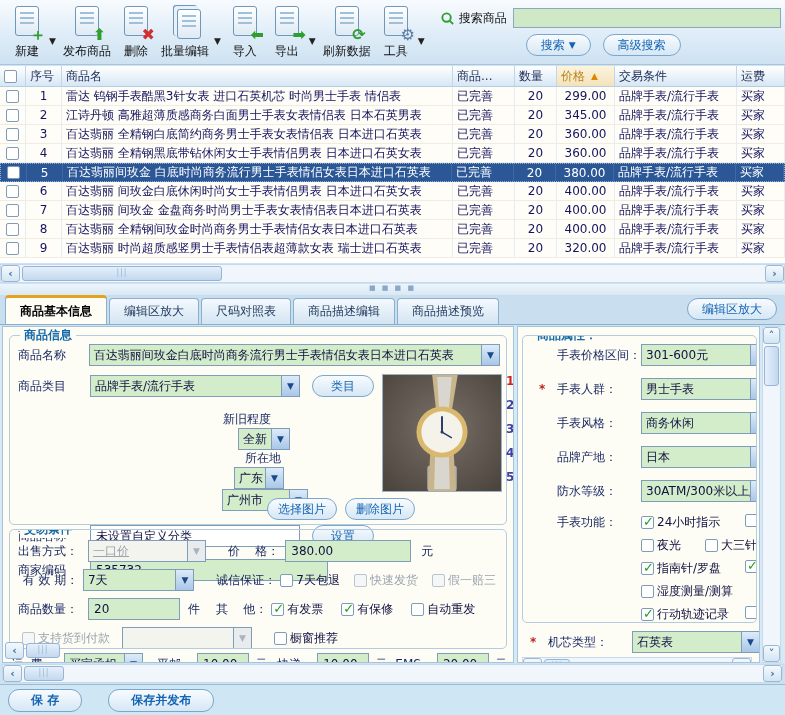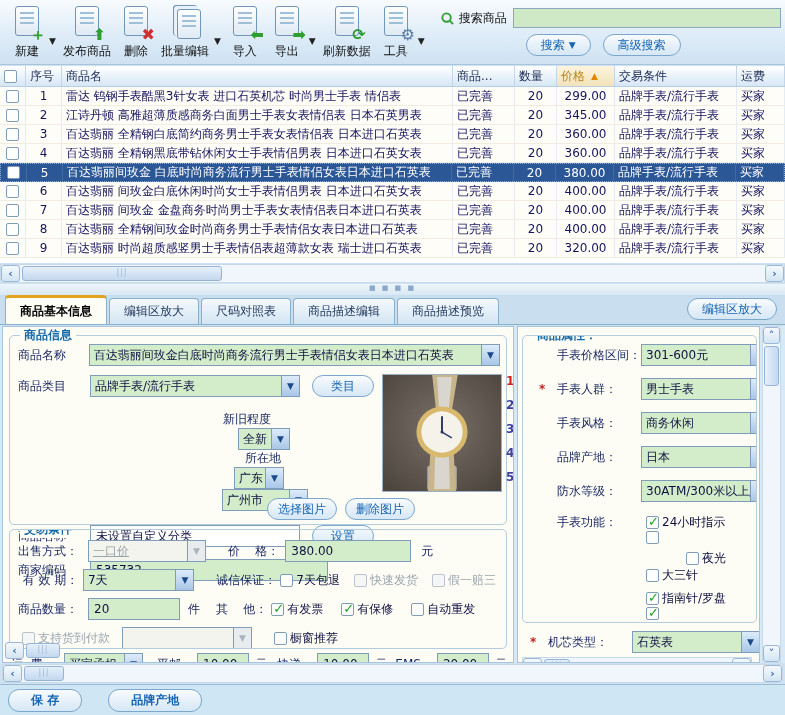--- a/index.html
+++ b/index.html
@@ -104,21 +104,21 @@
   .imgnums { position:absolute; left:124px; top:0; display:flex; flex-direction:column; gap:10px; font-weight:bold; }
   .imgnums span { color:#4040a0; cursor:pointer; }
   .imgnums span.cur { color:#d02020; }
   .imgbtns { position:absolute; left:-115px; top:124px; display:flex; gap:8px; }
   .imgbtns .btn { padding:0 10px; }
 
   .attr-row { display:flex; align-items:center; margin-bottom:12px; }
   .attr-label { width:110px; text-align:left; padding-left:26px; color:#15235e; white-space:nowrap; flex:none; }
   .attr-combo { width:128px; flex:none; }
   .func-grid { display:flex; flex-direction:column; gap:6px; width:140px; }
-  .func-row { display:flex; align-items:flex-end; white-space:nowrap;flex-direction:column; }
+  .func-row { display:flex; align-items:flex-start; white-space:nowrap; }
   .func-row .item { display:flex; align-items:center; min-width:104px; }
   .rp-hscroll { position:relative; margin:4px 4px 0 4px; width:230px; }
   .rp-hscroll .sthumb { width:26px; }
   .rp-hscroll .spacer { flex:1; }
   .lp-hscroll { position:absolute; bottom:2px; left:2px; width:505px; border:none; background:transparent; }
   .lp-hscroll .sthumb { width:34px; }
   .outer-hscroll { top:664px; left:2px; width:781px; }
   .outer-hscroll .sthumb { width:40px; }
   .outer-hscroll .spacer { flex:1; }
   .spacer { flex:1; }
@@ -650,16 +650,16 @@
 
   <div class="hscroll outer-hscroll">
     <span class="sarr">‹</span>
     <span class="sthumb"></span>
     <span class="spacer"></span>
     <span class="sarr">›</span>
   </div>
 
   <div class="footer">
     <span class="btn">保  存</span>
-    <span class="btn">品牌产地</span>
+    <span class="btn">保存并发布</span>
   </div>
 
 </div>
 
 </body></html>

